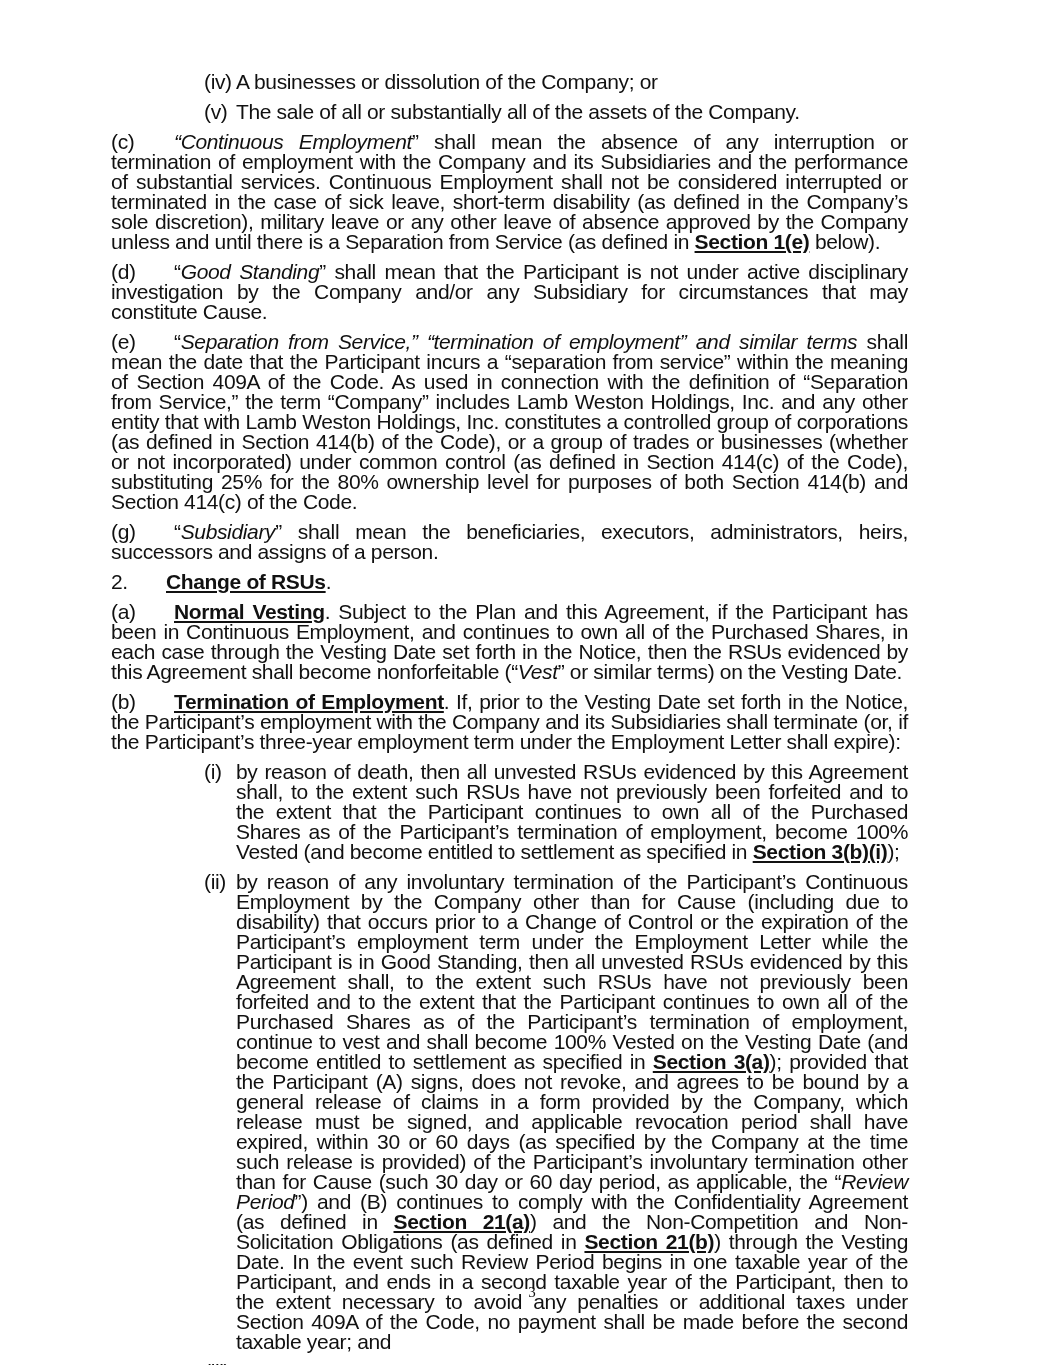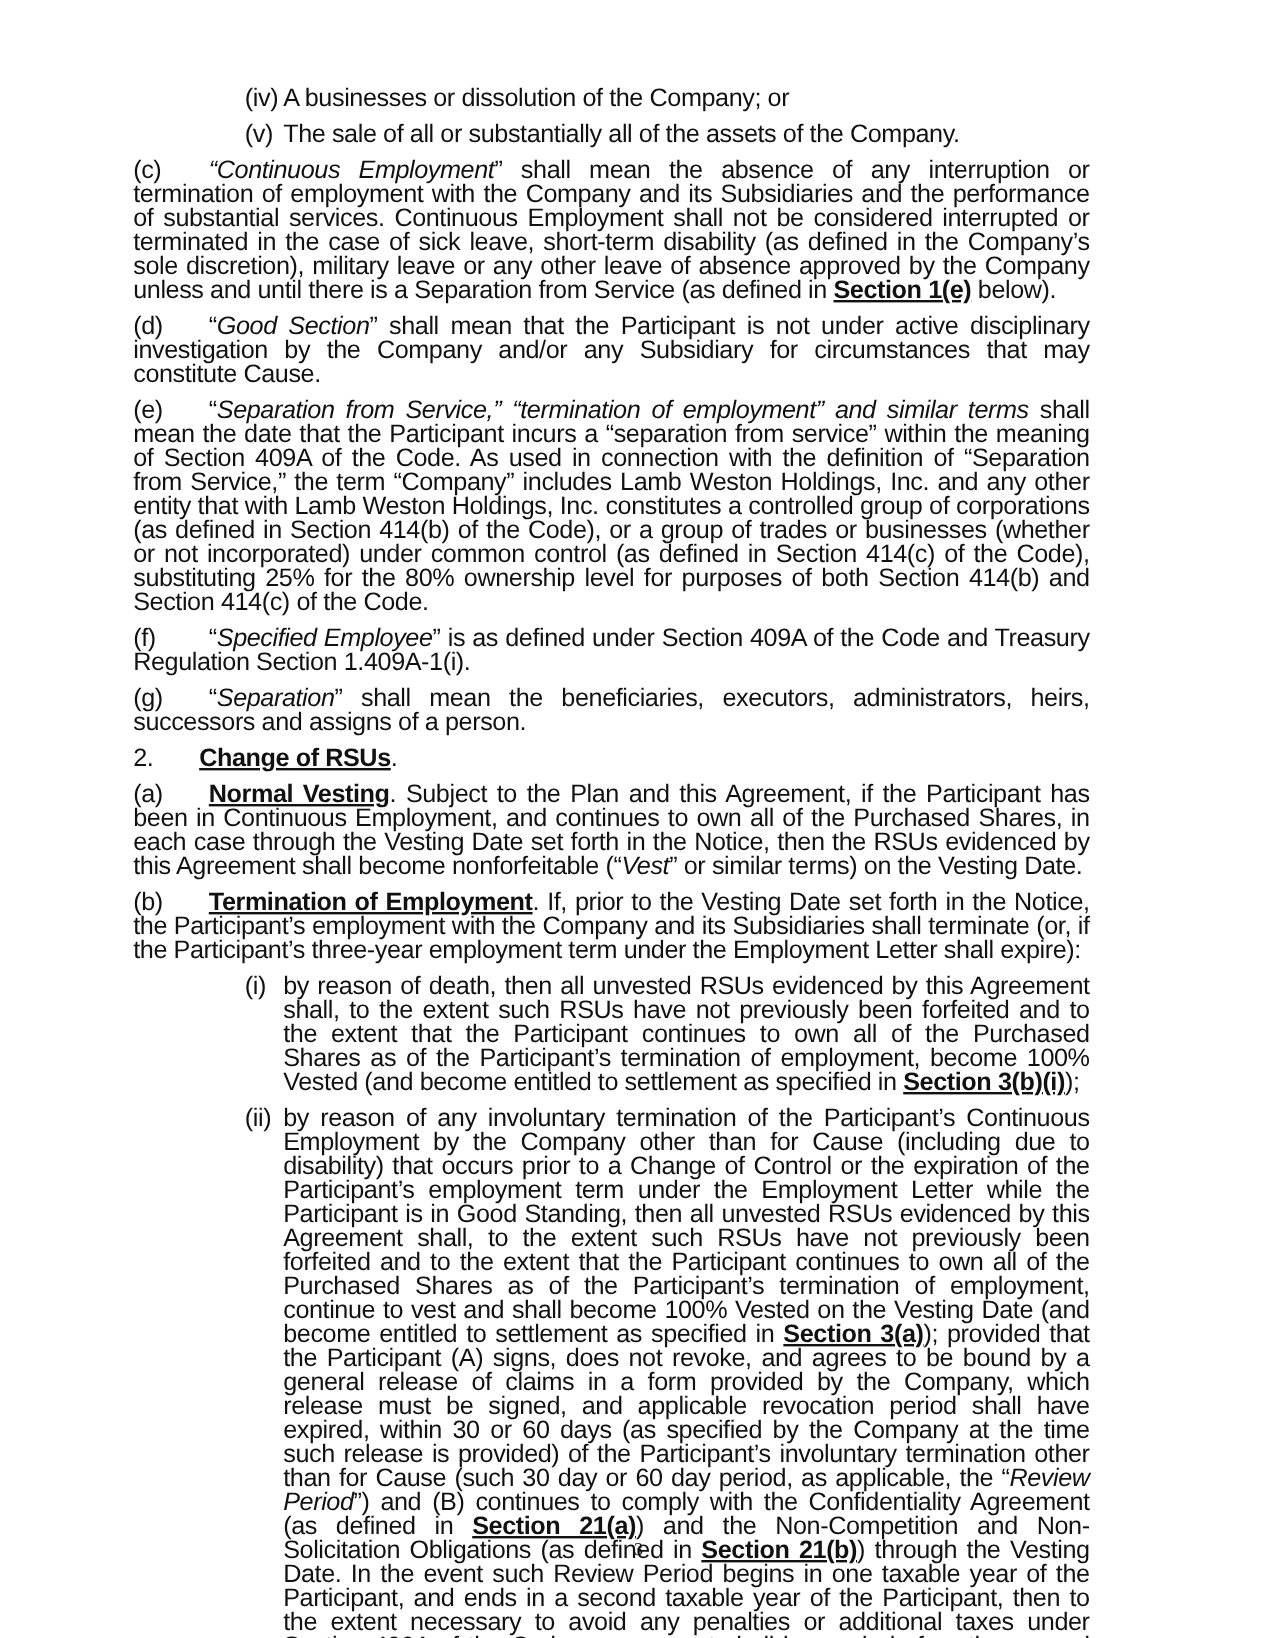--- a/index.html
+++ b/index.html
@@ -35,27 +35,26 @@
     <span class="num">(iv)</span>
     <span>A businesses or dissolution of the Company; or</span>
   </div>
   <div class="sub">
     <span class="num">(v)</span>
     <span>The sale of all or substantially all of the assets of the Company.</span>
   </div>
 
   <p><span class="tab">(c)</span><i>“Continuous Employment</i><span>” shall mean the absence of any interruption or termination of employment with the Company and its Subsidiaries and the performance of substantial services.  Continuous Employment shall not be considered interrupted or terminated in the case of sick leave, short-term disability (as defined in the Company’s sole discretion), military leave or any other leave of absence approved by the Company unless and until there is a Separation from Service (as defined in </span><span class="ref">Section 1(e)</span><span> below).</span></p>
 
-  <p><span class="tab">(d)</span><span>“</span><i>Good Section</i><span>” shall mean that the Participant is not under active disciplinary investigation by the Company and/or any Subsidiary for circumstances that may constitute Cause.</span></p>
+  <p><span class="tab">(d)</span><span>“</span><i>Good Standing</i><span>” shall mean that the Participant is not under active disciplinary investigation by the Company and/or any Subsidiary for circumstances that may constitute Cause.</span></p>
 
   <p><span class="tab">(e)</span><span>“</span><i>Separation from Service,” “termination of employment” and similar terms</i><span> shall mean the date that the Participant incurs a “separation from service” within the meaning of Section 409A of the Code. As used in connection with the definition of “Separation from Service,” the term “Company” includes Lamb Weston Holdings, Inc. and any other entity that with Lamb Weston Holdings, Inc. constitutes a controlled group of corporations (as defined in Section 414(b) of the Code), or a group of trades or businesses (whether or not incorporated) under common control (as defined in Section 414(c) of the Code), substituting 25% for the 80% ownership level for purposes of both Section 414(b) and Section 414(c) of the Code.</span></p>
 
-  <p><span class="tab">(f)</span><span>“</span><i>Specified Employee</i><span>” is as defined under Section 409A of the Code and Treasury Regulation Section 1.409A-1(i).</span></p>
 
-  <p><span class="tab">(g)</span><span>“</span><i>Separation</i><span>” shall mean the beneficiaries, executors, administrators, heirs, successors and assigns of a person.</span></p>
+  <p><span class="tab">(g)</span><span>“</span><i>Subsidiary</i><span>” shall mean the beneficiaries, executors, administrators, heirs, successors and assigns of a person.</span></p>
 
   <p><span class="tabh">2.</span><span class="hdg">Change of RSUs</span><span>.</span></p>
 
   <p><span class="tab">(a)</span><span class="hdg">Normal Vesting</span><span>.  Subject to the Plan and this Agreement, if the Participant has been in Continuous Employment, and continues to own all of the Purchased Shares, in each case through the Vesting Date set forth in the Notice, then the RSUs evidenced by this Agreement shall become nonforfeitable (“</span><i>Vest</i><span>” or similar terms) on the Vesting Date.</span></p>
 
   <p><span class="tab">(b)</span><span class="hdg">Termination of Employment</span><span>.  If, prior to the Vesting Date set forth in the Notice, the Participant’s employment with the Company and its Subsidiaries shall terminate (or, if the Participant’s three-year employment term under the Employment Letter shall expire):</span></p>
 
   <div class="lvl2">
     <span class="num">(i)</span>
     <span class="body"><span>by reason of death, then all unvested RSUs evidenced by this Agreement shall, to the extent such RSUs have not previously been forfeited and to the extent that the Participant continues to own all of the Purchased Shares as of the Participant’s termination of employment, become 100% Vested (and become entitled to settlement as specified in </span><span class="ref">Section 3(b)(i)</span><span>);</span></span>

